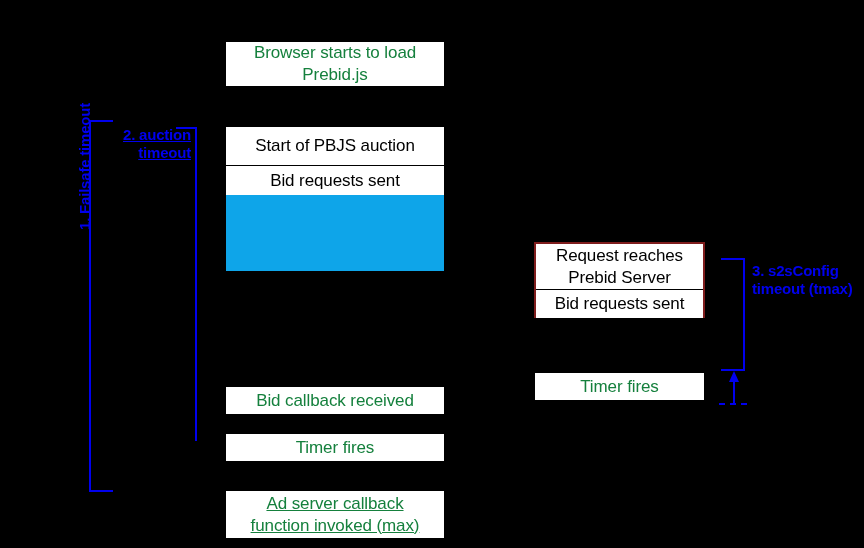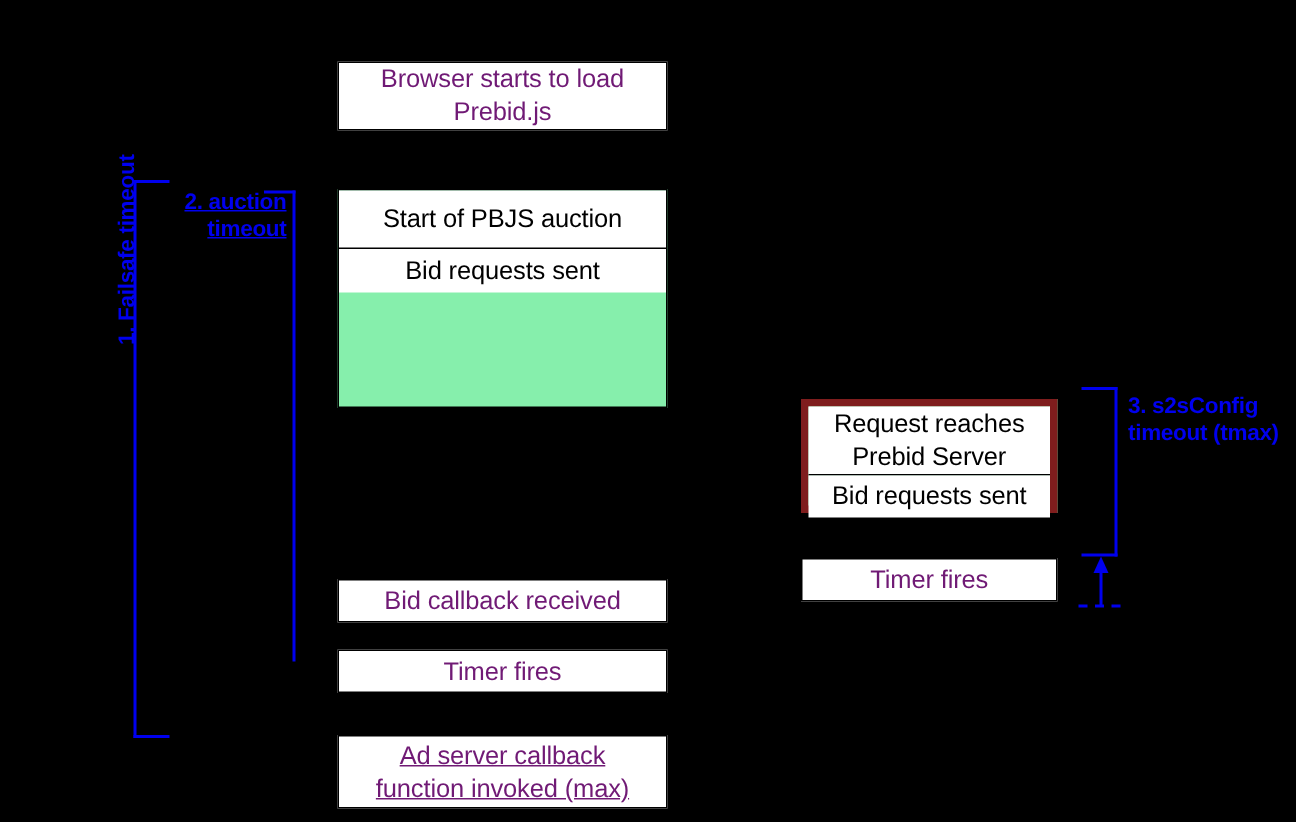--- a/index.html
+++ b/index.html
@@ -11,35 +11,35 @@
     position: relative;
     width: 864px;
     height: 548px;
     background: #000000;
     overflow: hidden;
     font-family: "Liberation Sans", sans-serif;
   }
   .box {
     position: absolute;
     background: #ffffff;
-    color: #701a75;
+    color: #15803d;
     border: 1px solid #000000;
     box-sizing: border-box;
     display: flex;
     align-items: center;
     justify-content: center;
     text-align: center;
     font-size: 17px;
     line-height: 1.28;
     letter-spacing: -0.1px;
     white-space: pre-line;
   }
   .stack {
     position: absolute;
-    background: #86efac;
+    background: #0ea5e9;
     box-sizing: border-box;
   }
   .stack .cell {
     background: #ffffff;
     color: #000000;
     display: flex;
     align-items: center;
     justify-content: center;
     text-align: center;
     font-size: 17px;
@@ -110,21 +110,21 @@
     <div class="cell" style="height:29px;">Bid requests sent</div>
   </div>
 
   <div class="box" style="left:225px; top:386px; width:220px; height:29px;">Bid callback received</div>
 
   <div class="box" style="left:225px; top:433px; width:220px; height:29px;">Timer fires</div>
 
   <div class="box" style="left:225px; top:490px; width:220px; height:49px;text-decoration:underline;">Ad server callback
 function invoked (max)</div>
 
-  <div class="stack" style="left:534px; top:266px; width:171px; height:76px; border:5px solid #7f1d1d;">
+  <div class="stack" style="left:534px; top:242px; width:171px; height:76px; border:2px solid #7f1d1d;">
     <div class="cell" style="height:46px;">Request reaches
 Prebid Server</div>
     <div class="cell" style="height:28px;">Bid requests sent</div>
   </div>
 
   <div class="box" style="left:534px; top:372px; width:171px; height:29px;">Timer fires</div>
 
   <div class="bracket bracket-outer" style="left:89px; top:120px; width:24px; height:372px;"></div>
   <div class="vlabel" style="left:76px; top:230px; height:0;">1. Failsafe timeout</div>
 

